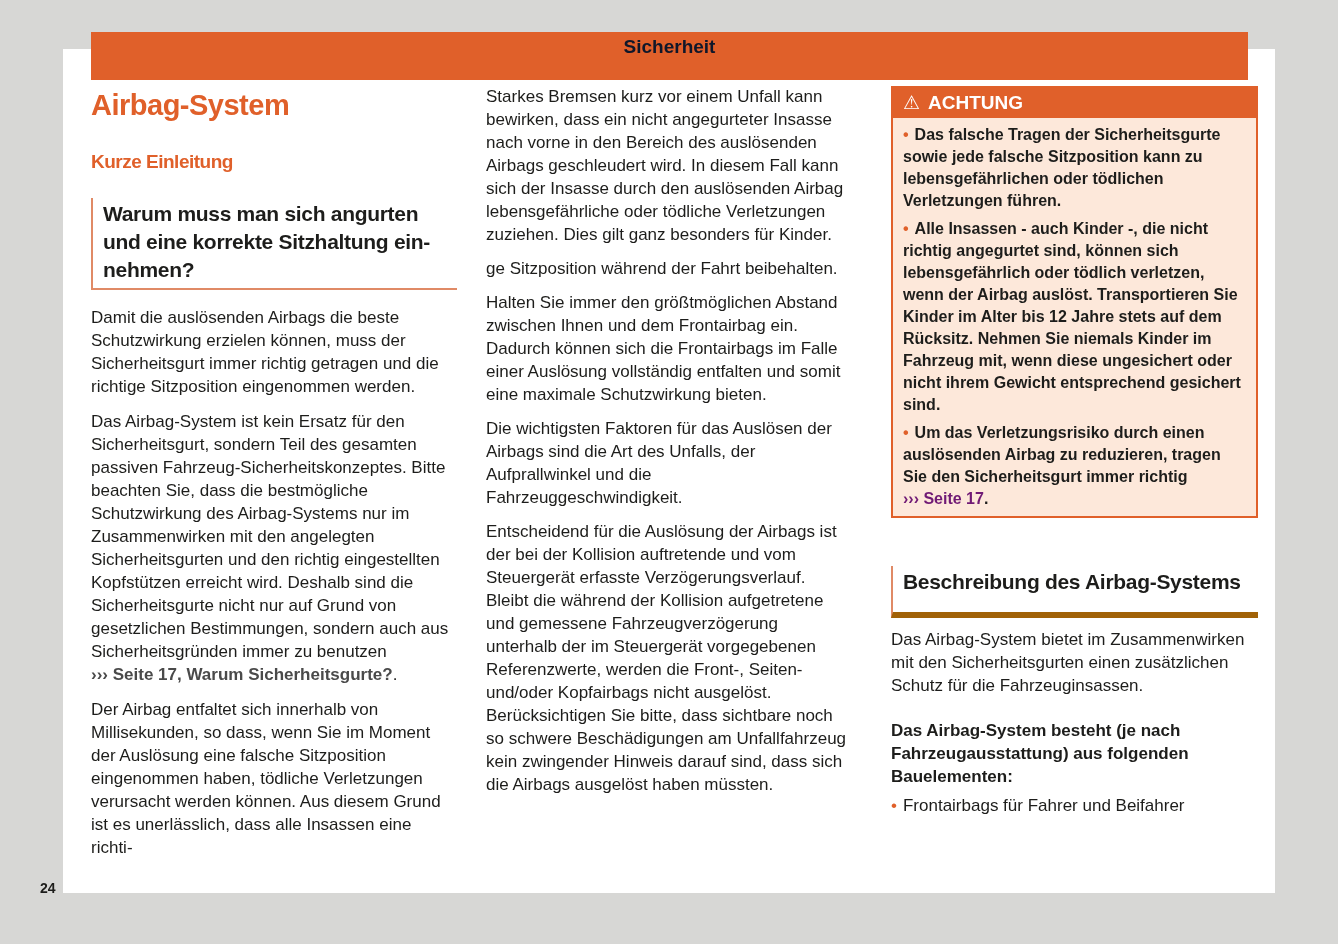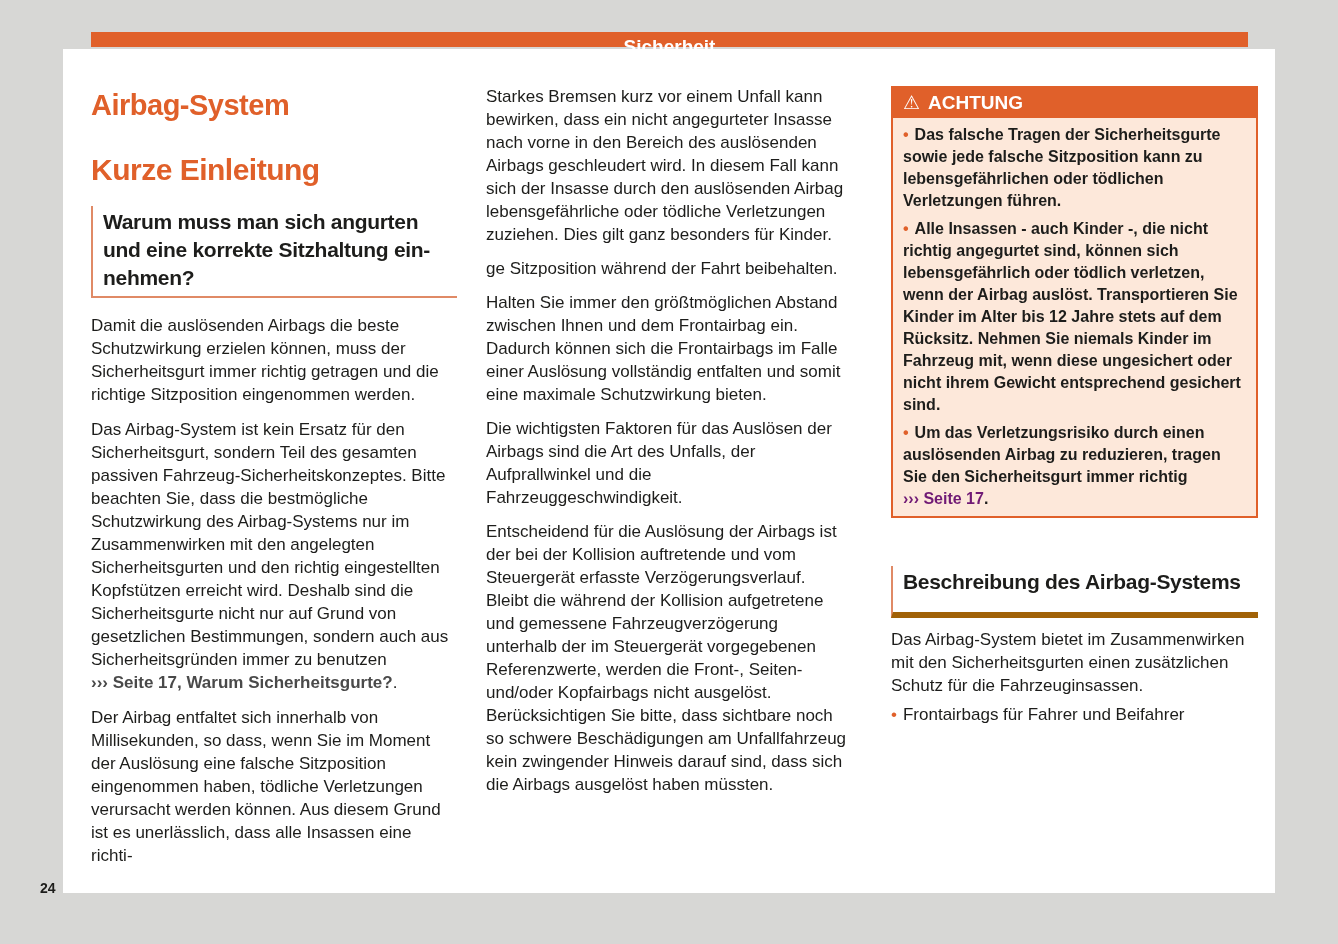--- a/index.html
+++ b/index.html
@@ -11,23 +11,23 @@
       font-family: "Liberation Sans", "DejaVu Sans", sans-serif;
       color: #1d1d1b;
     }
     .page {
       position: absolute; left: 63px; top: 49px;
       width: 1212px; height: 844px;
       background: #ffffff;
     }
     .header-bar {
       position: absolute; left: 91px; top: 32px;
-      width: 1157px; height: 15px;
+      width: 1157px; height: 48px;
       background: #e0602a;
-      color: #ffffff;
+      color: #0f172a;
       text-align: center;
       font-weight: bold;
       font-size: 19px;
       line-height: 30px;
     }
     .page-number {
       position: absolute; left: 40px; top: 880px;
       font-size: 14px; font-weight: bold; color: #1d1d1b;
     }
     .col {
@@ -35,22 +35,22 @@
     }
     .col-left { left: 91px; width: 366px; }
     .col-mid { left: 486px; width: 366px; }
     .col-right { left: 881px; width: 367px; margin-left: 10px; }
 
     .h1 {
       color: #e0602a; font-weight: bold; font-size: 29px;
       margin: 4px 0 0 0; line-height: 34px; letter-spacing: -0.5px;
     }
     .h2 {
-      color: #e0602a; font-weight: bold; font-size: 30px;
-      margin: 32px 0 0 0; line-height: 32px; letter-spacing: -0.5px;
+      color: #e0602a; font-weight: bold; font-size: 19px;
+      margin: 24px 0 0 0; line-height: 32px; letter-spacing: -0.5px;
     }
     .h3-box {
       margin-top: 20px;
       border-left: 2px solid #e08a66;
       border-bottom: 2px solid #e08a66;
       padding: 2px 6px 4px 10px;
       font-weight: bold; font-size: 21px; line-height: 28px;
       letter-spacing: -0.3px;
     }
     p.body {
@@ -140,18 +140,19 @@
       <div class="warn-item">
         <span class="dot">•</span><span>Um das Verletzungsrisiko durch einen auslösenden Airbag zu reduzieren, tragen Sie den Sicherheitsgurt immer richtig</span>
         <br>
         <span class="xref-w">››› Seite 17</span><span>.</span>
       </div>
     </div>
   </div>
 
   <div class="h3-right">Beschreibung des Airbag-Systems</div>
   <p class="body">Das Airbag-System bietet im Zusammenwirken mit den Sicherheitsgurten einen zusätzlichen Schutz für die Fahrzeuginsassen.</p>
+  <p class="body bold">Das Airbag-System besteht (je nach Fahrzeugausstattung) aus folgenden Bauelementen:</p>
   <ul class="parts">
     <li><span class="dot">•</span><span>Frontairbags für Fahrer und Beifahrer</span></li>
   </ul>
 </div>
 
 <div class="page-number">24</div>
 
 </body></html>

